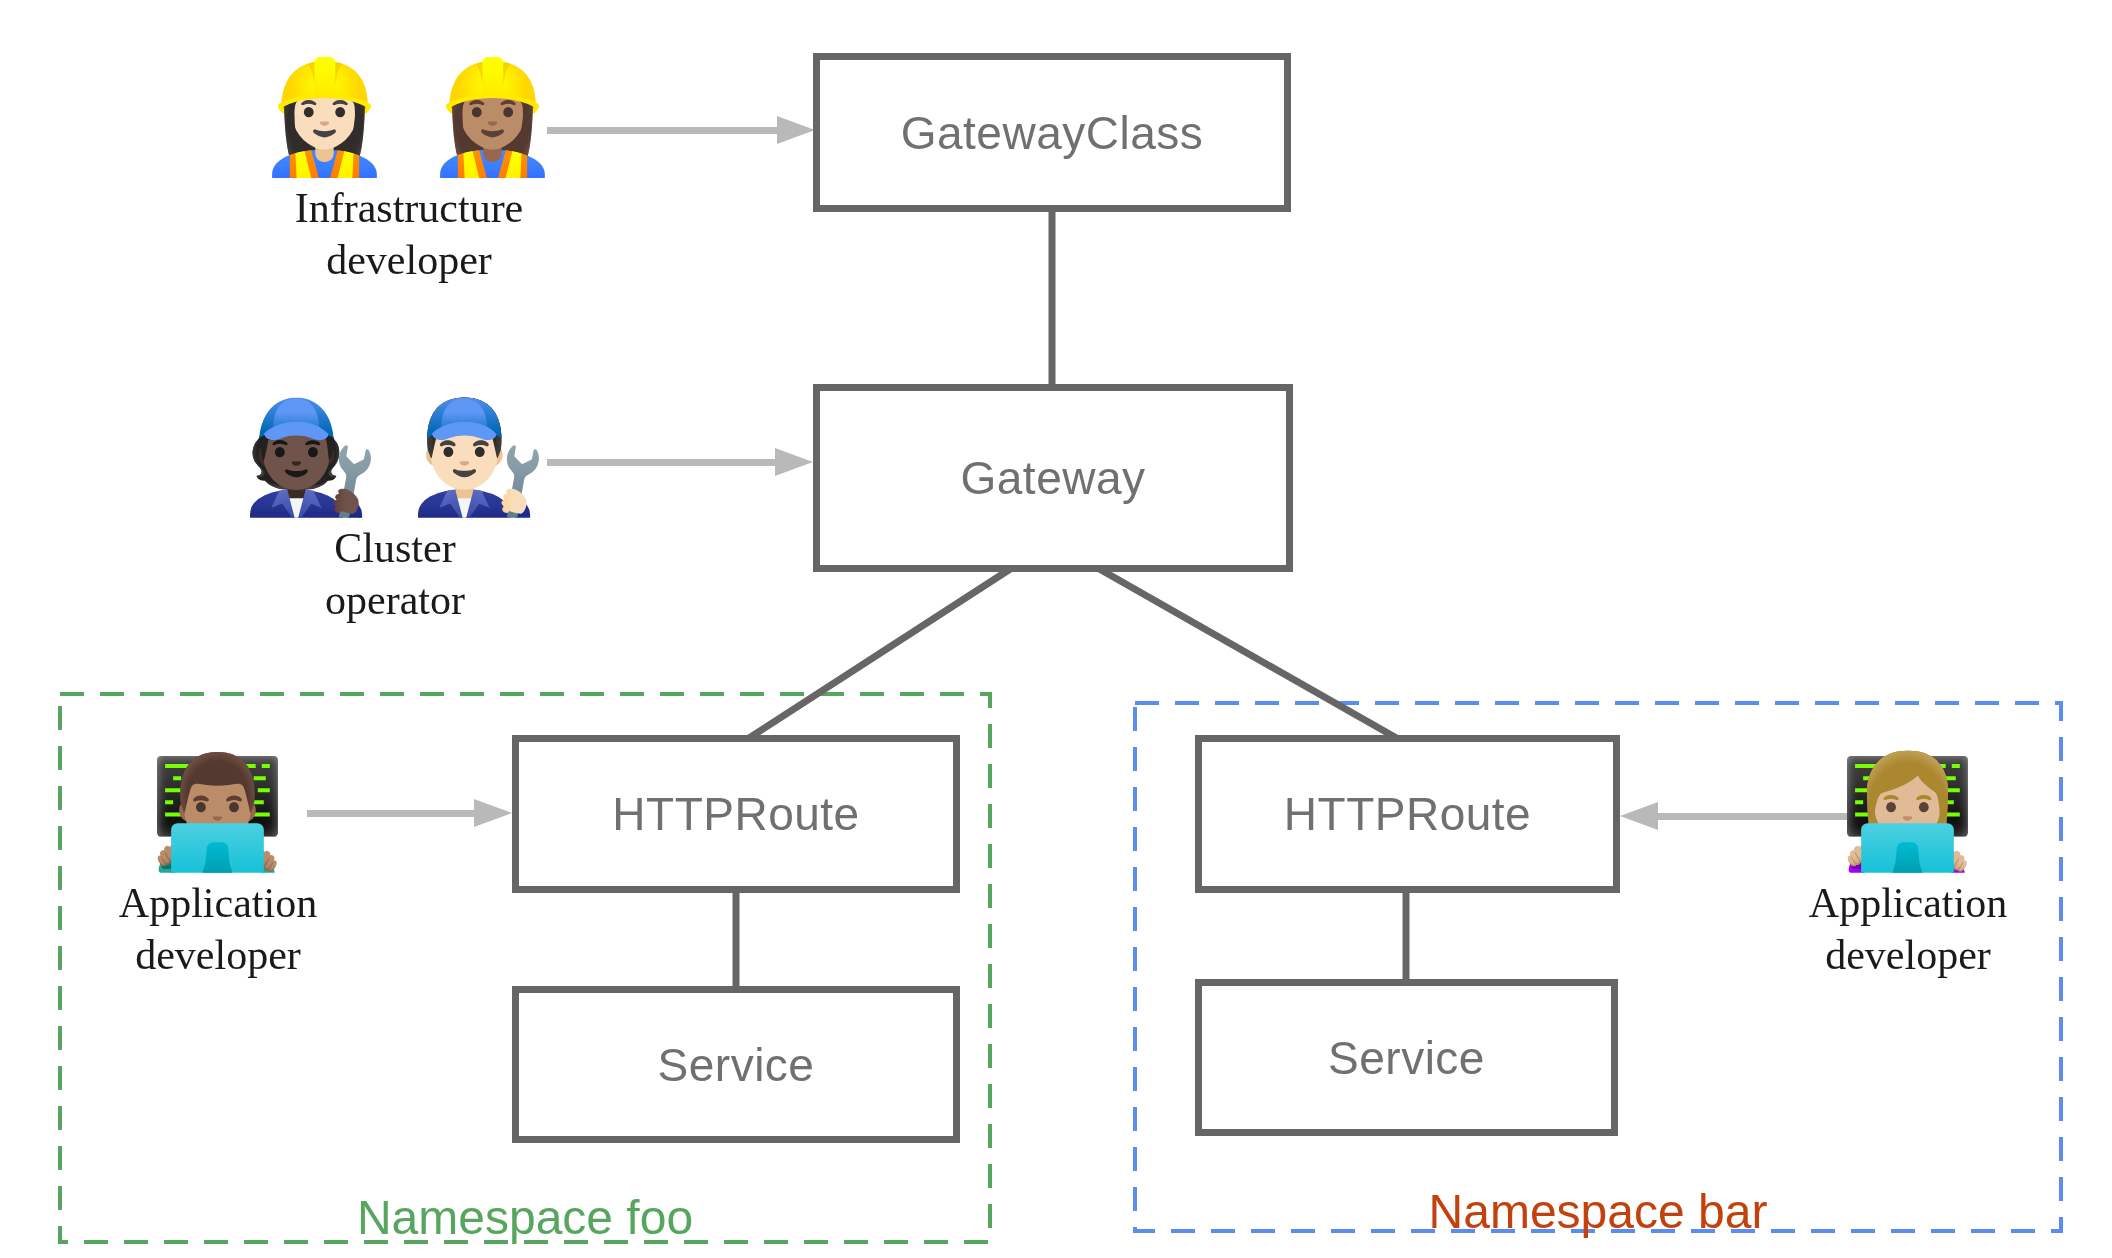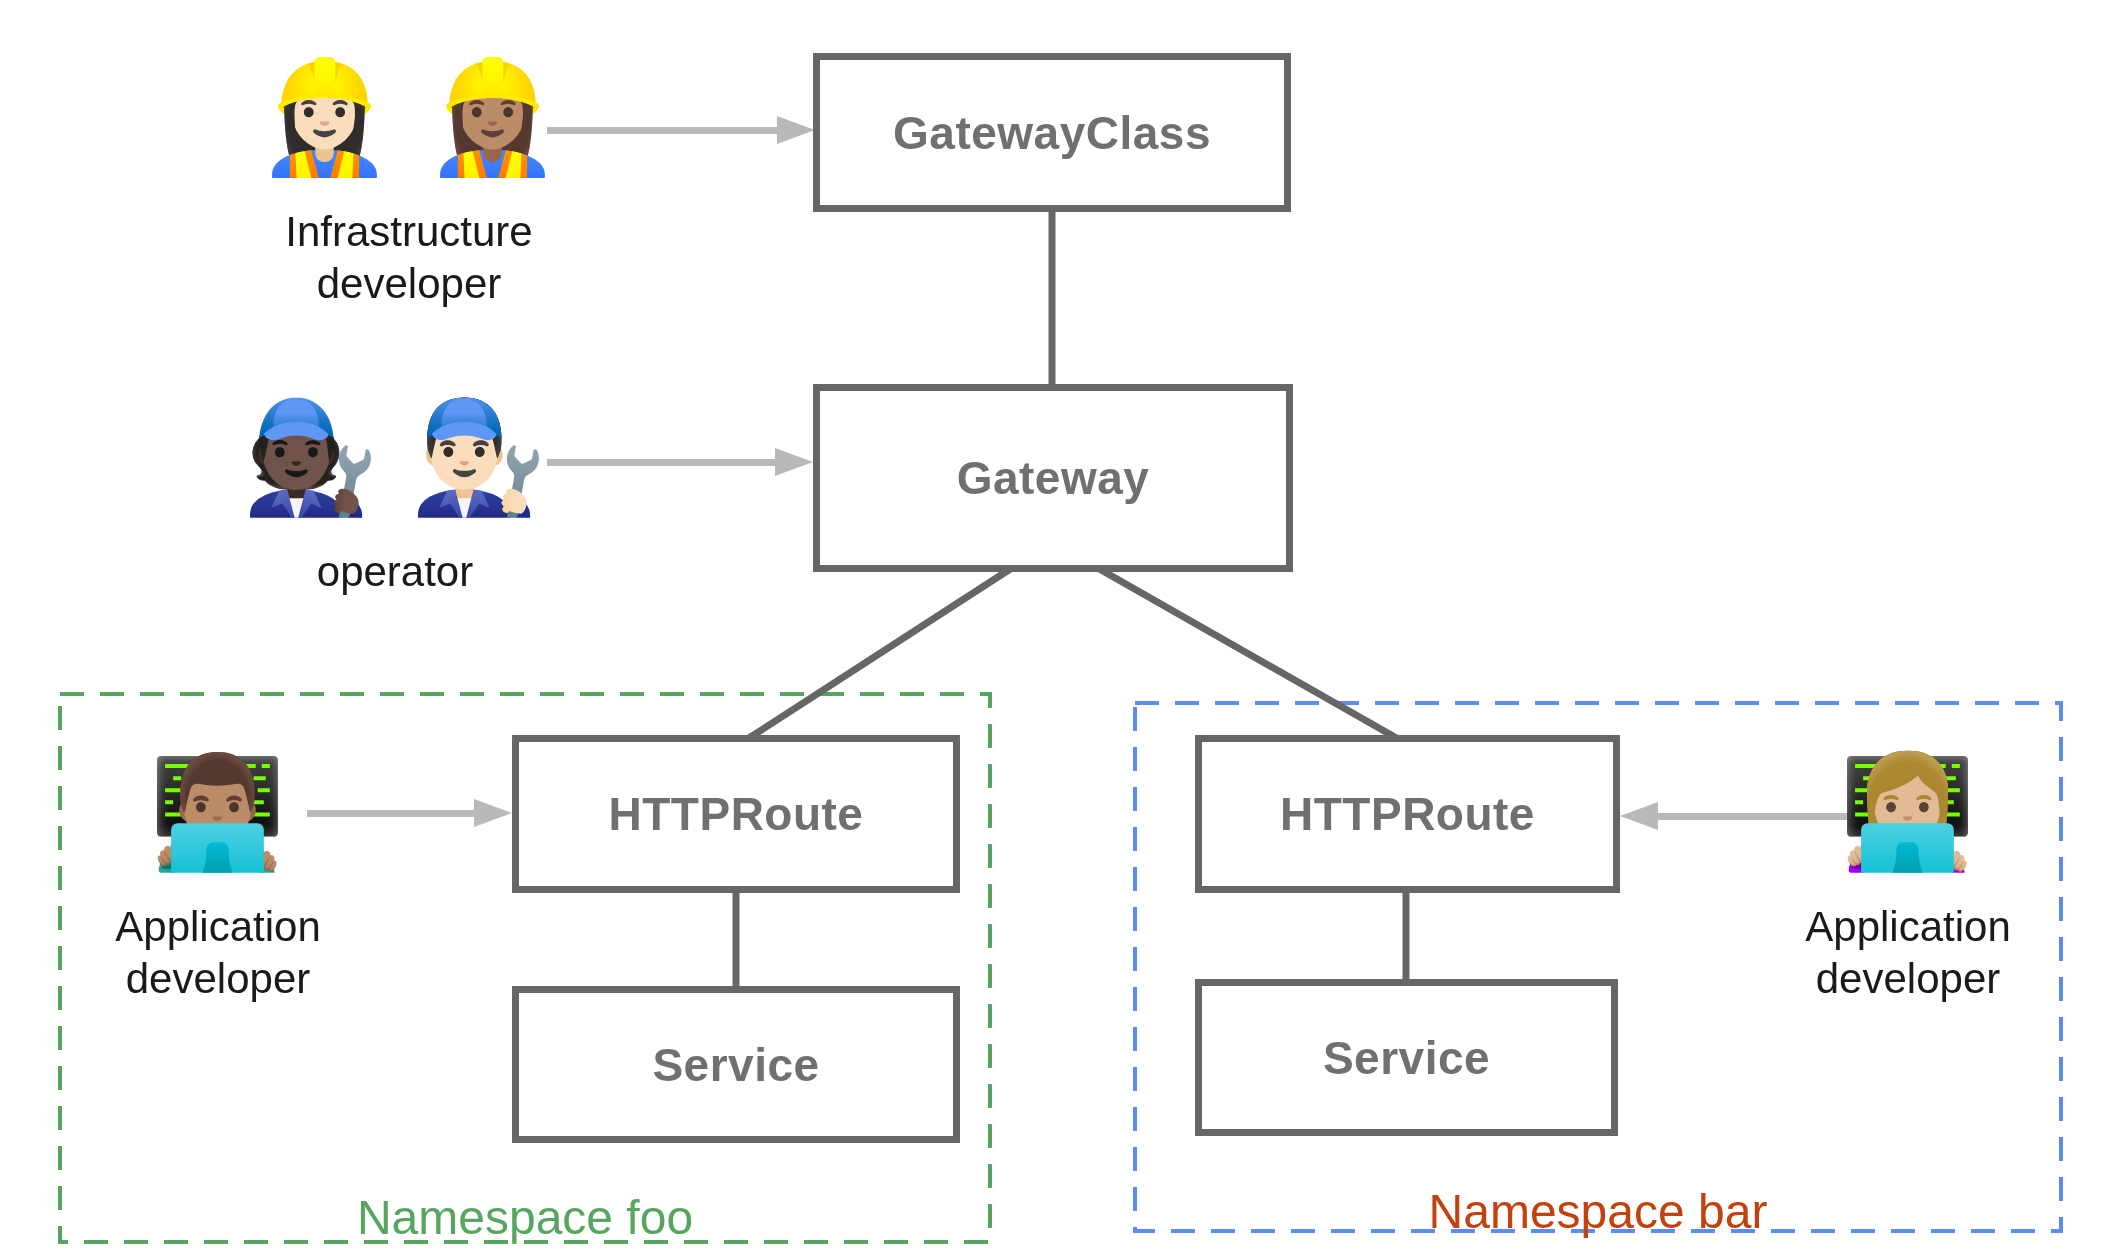--- a/index.html
+++ b/index.html
@@ -31,21 +31,21 @@
     stroke: #666666;
     stroke-width: 7;
     fill: none;
   }
   .node {
     position: absolute;
     box-sizing: border-box;
     background: #ffffff;
     border: 7px solid #666666;
     color: #707070;
-    font-weight: bold;
+    font-weight: normal;
     font-size: 46px;
     letter-spacing: 0.5px;
     display: flex;
     align-items: center;
     justify-content: center;
     z-index: 2;
   }
   .node-gatewayclass { left: 813px; top: 53px;  width: 478px; height: 159px; }
   .node-gateway      { left: 813px; top: 384px; width: 480px; height: 188px; }
   .node-httproute-foo{ left: 512px; top: 735px; width: 448px; height: 158px; }
@@ -94,24 +94,25 @@
     text-align: center;
     z-index: 2;
     color: #1a1a1a;
   }
   .persona .emoji {
     font-size: 110px;
     line-height: 1.18;
     white-space: nowrap;
   }
   .persona .plabel {
-    margin-top: 24px;
+    margin-top: 0;
     font-size: 42px;
     line-height: 1.24;
     color: #1a1a1a;
+    font-family: Liberation Serif, serif;
   }
   .persona-infra   { left: 119px;  top: 52px;  width: 580px; }
   .persona-cluster { left: 105px;  top: 392px; width: 580px; }
   .persona-dev-foo { left: 8px;    top: 747px; width: 420px; }
   .persona-dev-bar { left: 1698px; top: 747px; width: 420px; }
 
   .ns-label {
     position: absolute;
     z-index: 2;
     font-weight: normal;
@@ -177,20 +178,21 @@
     <div class="emoji">👷🏻‍♀️ 👷🏽‍♀️</div>
     <div class="plabel">
       <div>Infrastructure</div>
       <div>developer</div>
     </div>
   </div>
 
   <div class="persona persona-cluster">
     <div class="emoji">🧑🏿‍🔧 👨🏻‍🔧</div>
     <div class="plabel">
+      <div>Cluster</div>
       <div>operator</div>
     </div>
   </div>
 
   <div class="persona persona-dev-foo">
     <div class="emoji">👨🏽‍💻</div>
     <div class="plabel">
       <div>Application</div>
       <div>developer</div>
     </div>

